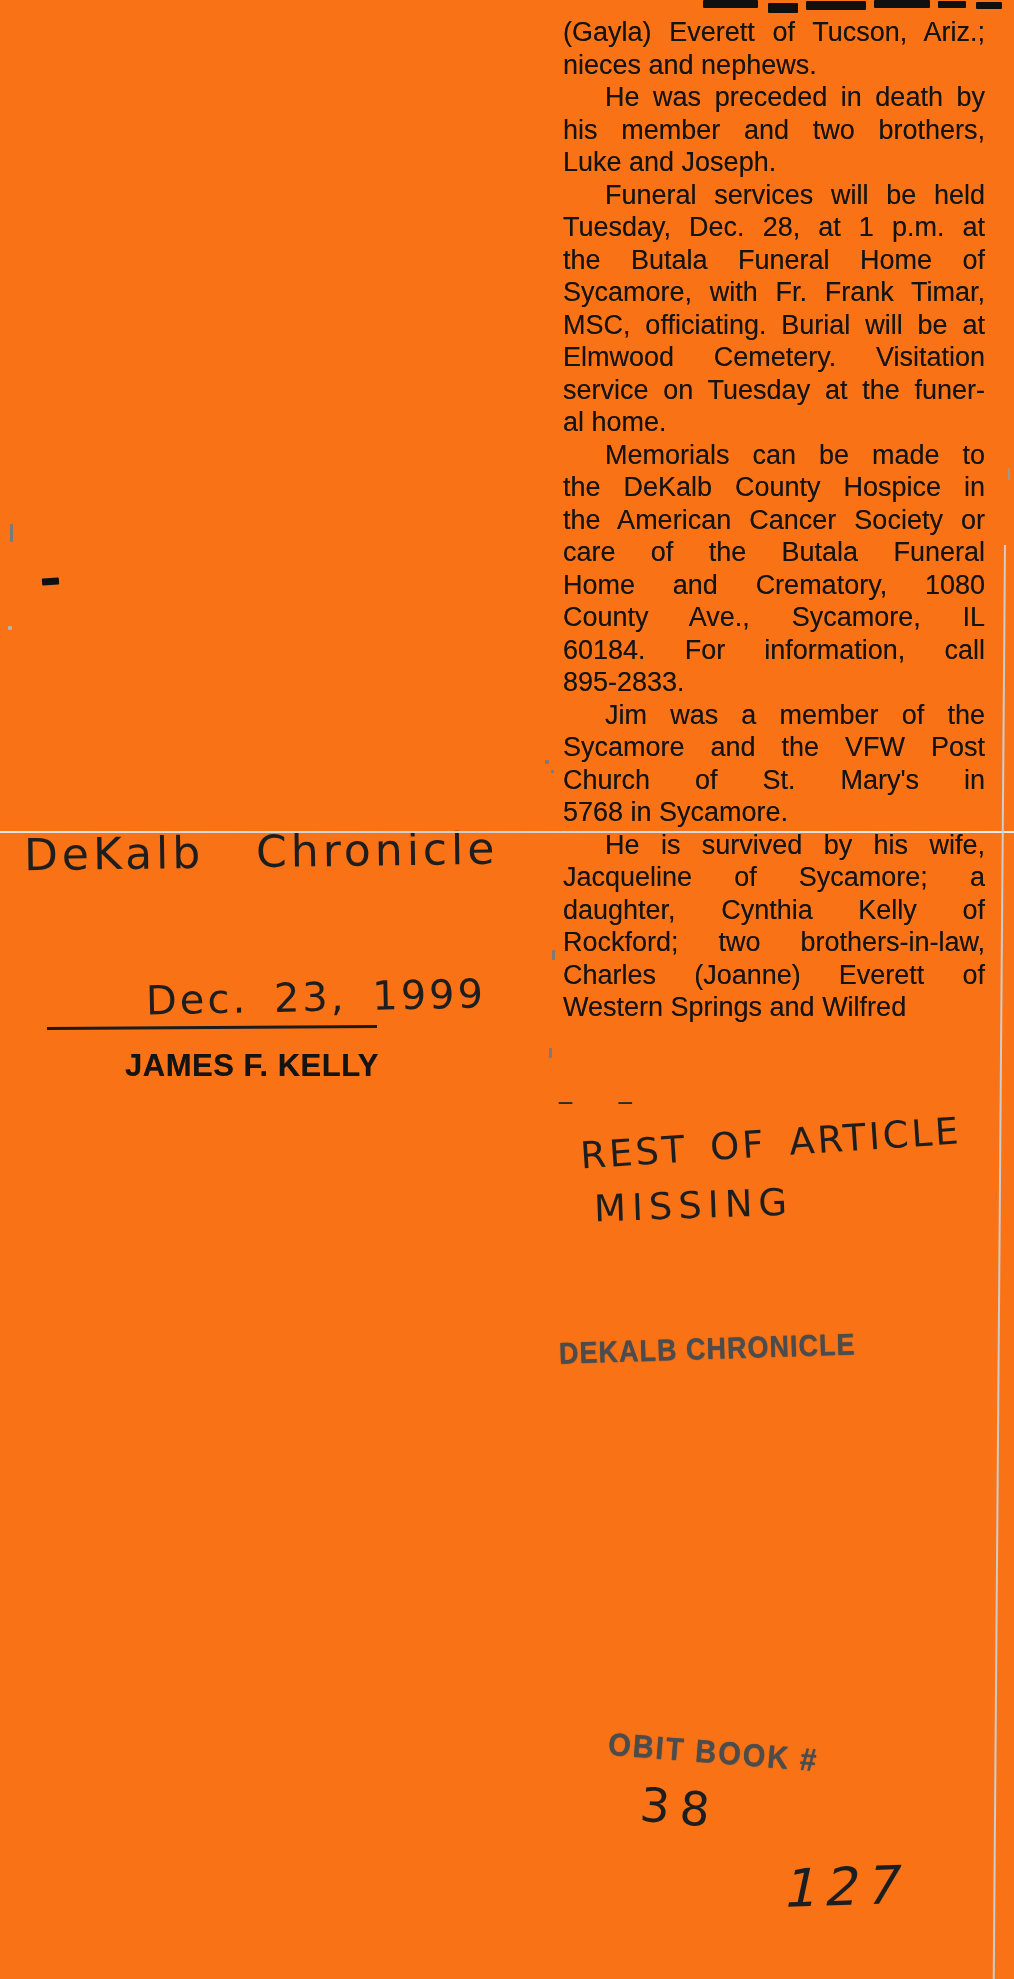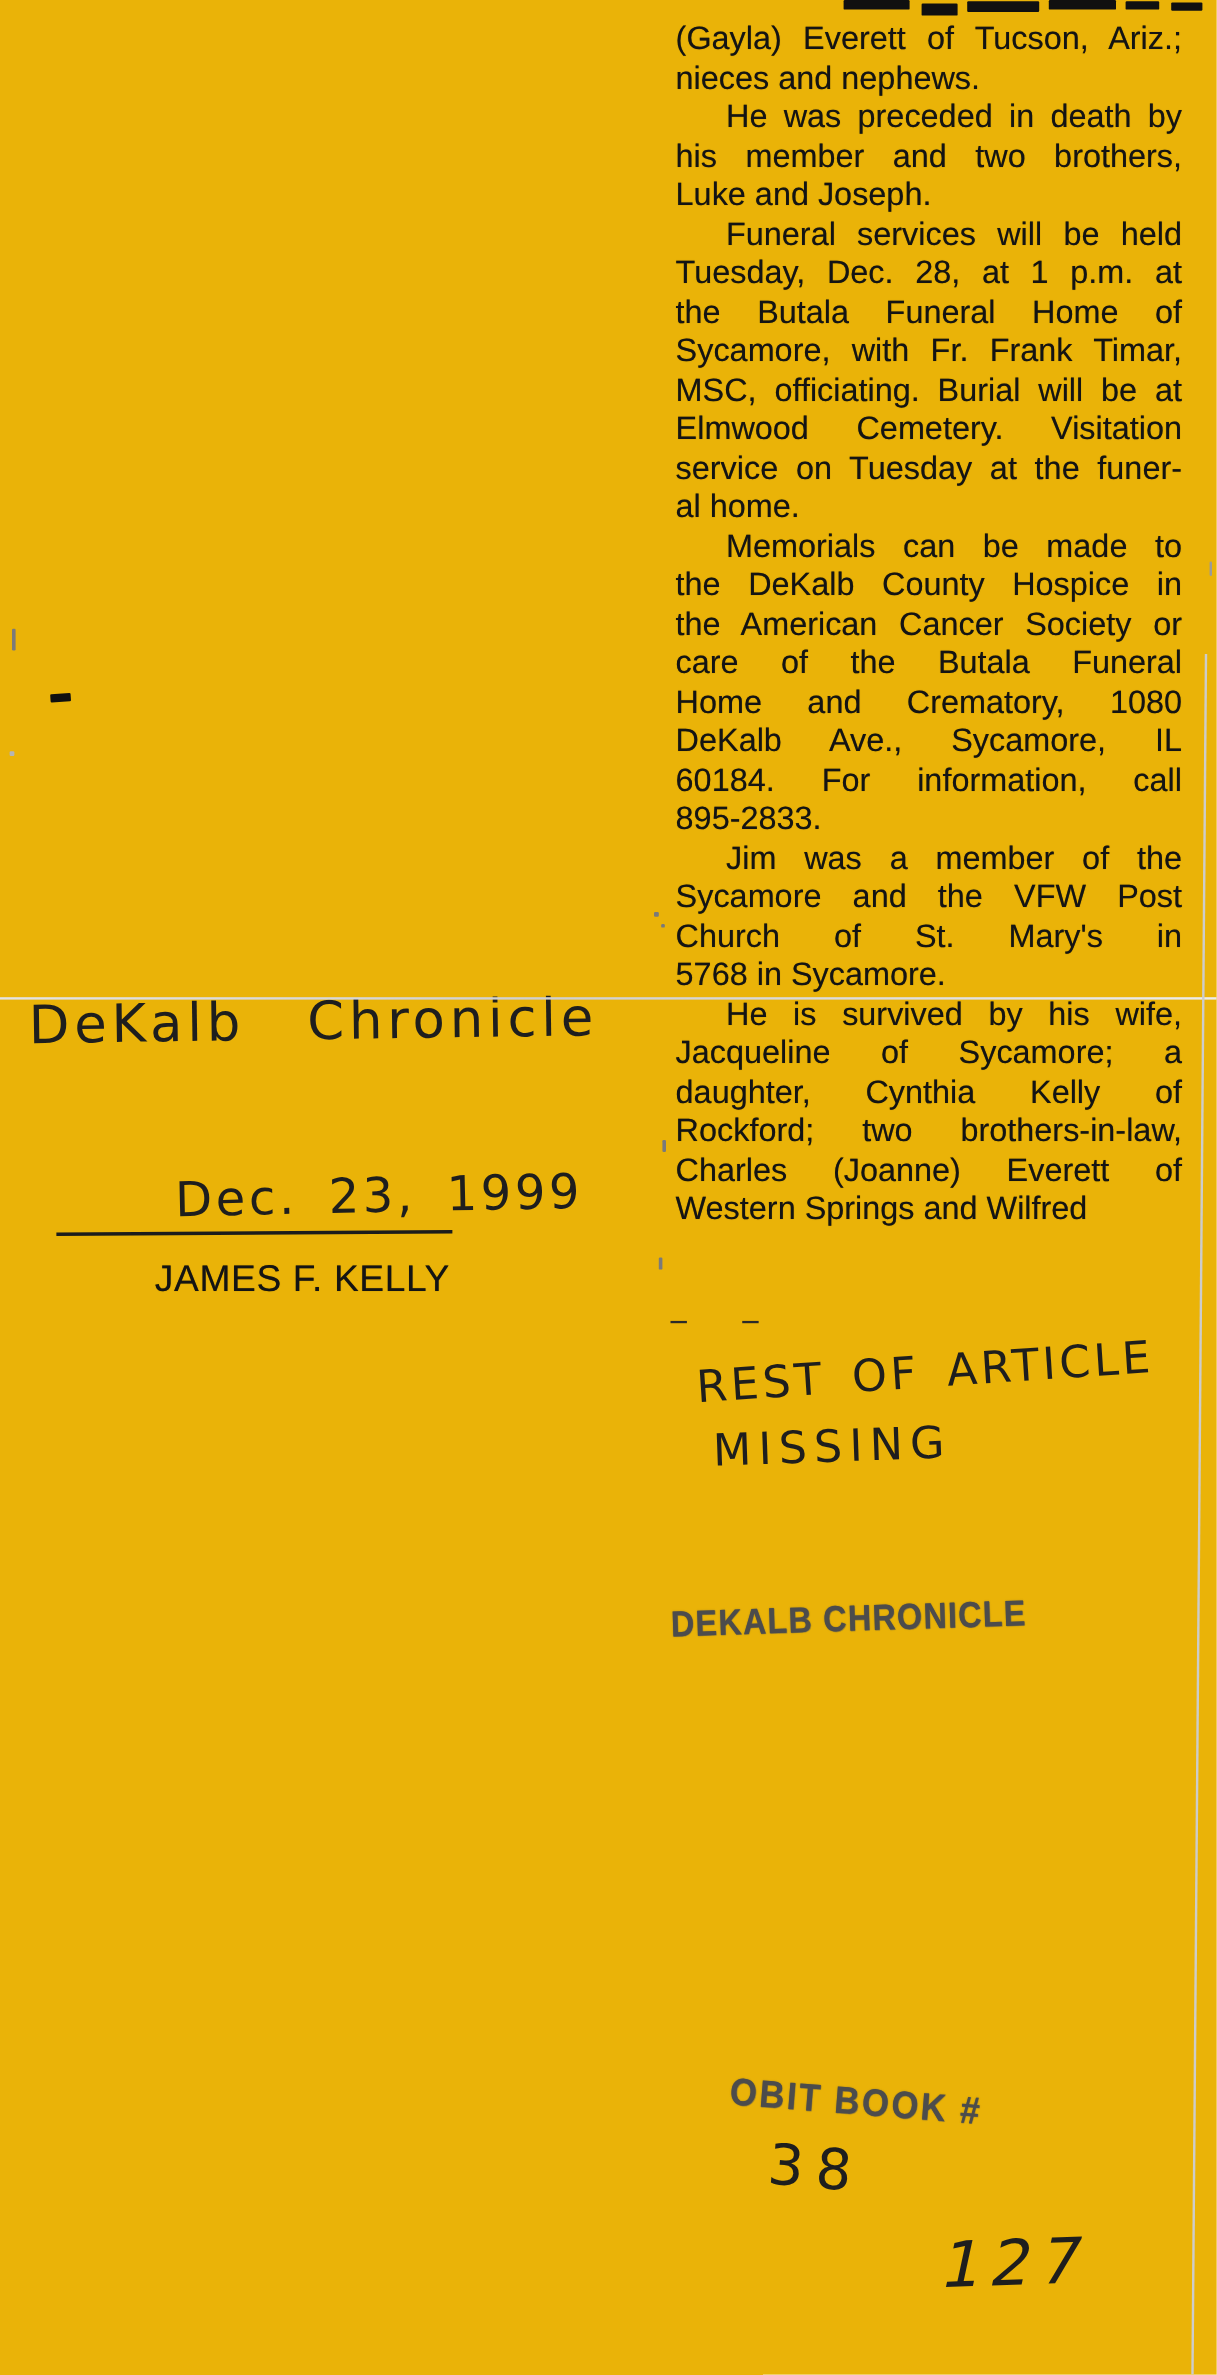--- a/index.html
+++ b/index.html
@@ -2,31 +2,31 @@
 <html><head>
 <meta charset="utf-8">
 <style>
   html, body {
     margin: 0; padding: 0;
     background: #ffffff;
   }
   #page {
     position: relative;
     width: 1014px; height: 1979px;
-    background: #eab308;
+    background: #f97316;
     overflow: hidden;
     font-family: "Liberation Sans", sans-serif;
     color: #141414;
   }
   
   .column { position: absolute; }
   #col-left  { left: 42px;  top: 1046px; width: 420px; }
   #col-right { left: 563px; top: 16px;  width: 422px; }
   .headline {
-    font-weight: normal;
+    font-weight: bold;
     font-size: 31px;
     line-height: 39px;
     text-align: center;
     letter-spacing: 0.5px;
     text-shadow: 0 0 0.6px rgba(0,0,0,.55);
   }
   .para { margin: 0; }
   .line {
     font-size: 27px;
     line-height: 32.5px;
@@ -149,21 +149,21 @@
         <div class="line">Elmwood Cemetery. Visitation</div>
         <div class="line">service on Tuesday at the funer-</div>
         <div class="line last">al home.</div>
       </div>
       <div class="para">
         <div class="line indent">Memorials can be made to</div>
         <div class="line">the DeKalb County Hospice in</div>
         <div class="line">the American Cancer Society or</div>
         <div class="line">care of the Butala Funeral</div>
         <div class="line">Home and Crematory, 1080</div>
-        <div class="line">DeKalb Ave., Sycamore, IL</div>
+        <div class="line">County Ave., Sycamore, IL</div>
         <div class="line">60184. For information, call</div>
         <div class="line last">895-2833.</div>
       </div>
       <div class="para">
         <div class="line indent">Jim was a member of the</div>
         <div class="line">Sycamore and the VFW Post</div>
         <div class="line">Church of St. Mary's in</div>
         <div class="line last">5768 in Sycamore.</div>
       </div>
       <div class="para">

